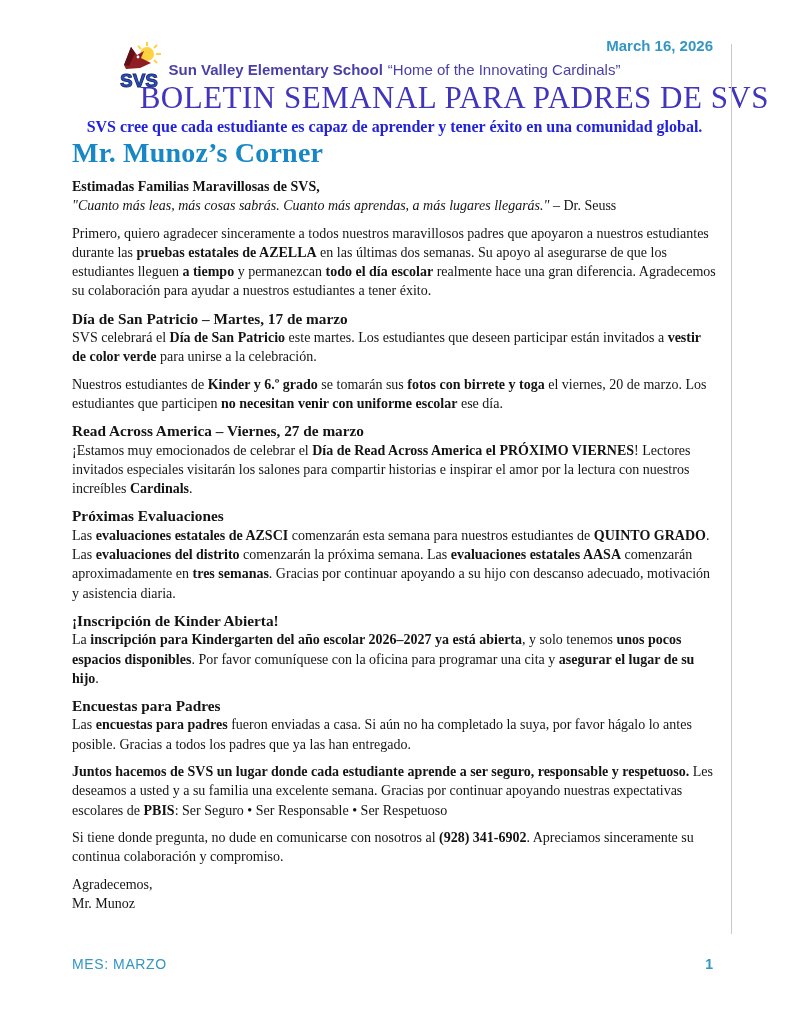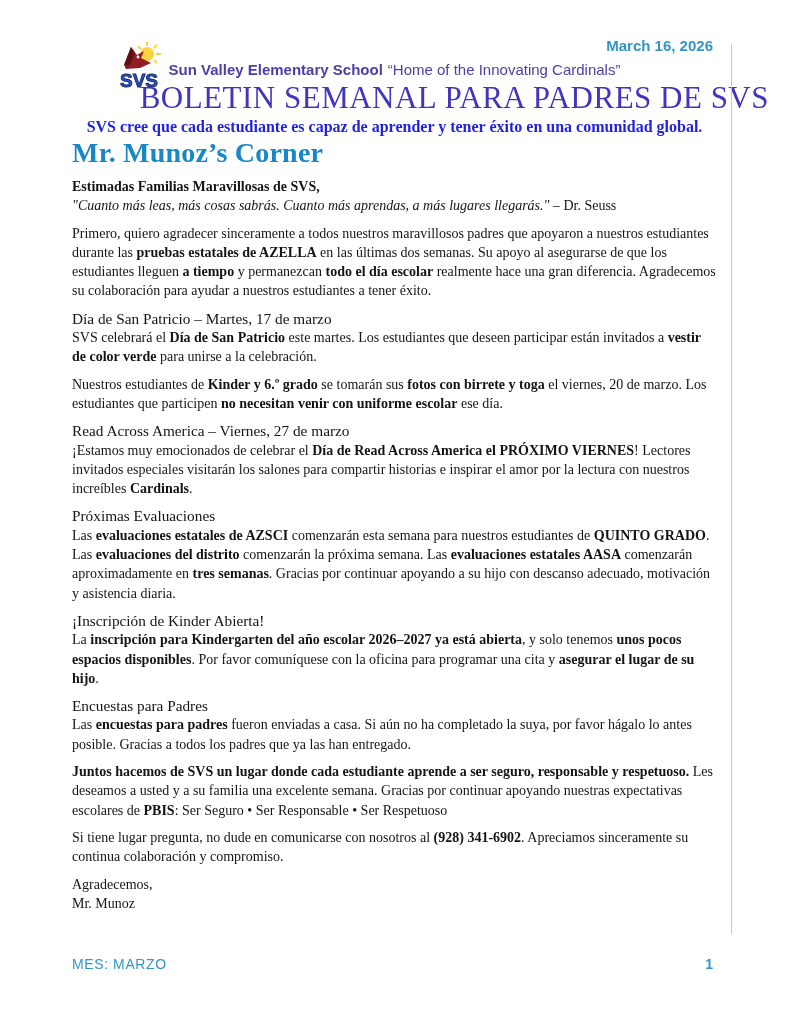--- a/index.html
+++ b/index.html
@@ -34,21 +34,21 @@
     background:#c9c9c9;
   }
   
   .article { position:absolute; left:72px; top:137px; width:645px; }
   .corner-heading {
     margin:0 0 8px 0; font-size:28px; line-height:32px; font-weight:700;
     color:#1787c5; letter-spacing:0.2px;
   }
   .block { margin-top:8px; }
   .block.no-gap { margin-top:0; }
-  .block h3 { margin:0; font-size:15.3px; line-height:19.3px; font-weight:400; }
+  .block h3 { margin:0; font-size:15.3px; line-height:19.3px; font-weight:700; }
   .block p { margin:0; font-size:14px; line-height:19.3px; }
   .b { font-weight:700; }
   .i { font-style:italic; }
   
   .footer-left {
     position:absolute; left:72px; top:956px;
     font-family:"Liberation Sans", sans-serif; font-weight:400;
     font-size:14px; letter-spacing:0.6px; color:#3396c3;
   }
   .footer-page {
@@ -133,21 +133,21 @@
     <div class="block">
       <h3>Encuestas para Padres</h3>
       <p><span>Las </span><span class="b">encuestas para padres</span><span> fueron enviadas a casa. Si aún no ha completado la suya, por favor hágalo lo antes posible. Gracias a todos los padres que ya las han entregado.</span></p>
     </div>
 
     <div class="block">
       <p><span class="b">Juntos hacemos de SVS un lugar donde cada estudiante aprende a ser seguro, responsable y respetuoso.</span><span> Les deseamos a usted y a su familia una excelente semana. Gracias por continuar apoyando nuestras expectativas escolares de </span><span class="b">PBIS</span><span>: Ser Seguro • Ser Responsable • Ser Respetuoso</span></p>
     </div>
 
     <div class="block">
-      <p><span>Si tiene lugar pregunta, no dude en comunicarse con nosotros al </span><span class="b">(928) 341-6902</span><span>. Apreciamos sinceramente su continua colaboración y compromiso.</span></p>
+      <p><span>Si tiene donde pregunta, no dude en comunicarse con nosotros al </span><span class="b">(928) 341-6902</span><span>. Apreciamos sinceramente su continua colaboración y compromiso.</span></p>
     </div>
 
     <div class="block">
       <p><span>Agradecemos,</span><br><span>Mr. Munoz</span></p>
     </div>
   </main>
 
   <div class="footer-left">MES: MARZO</div>
   <div class="footer-page">1</div>
 

